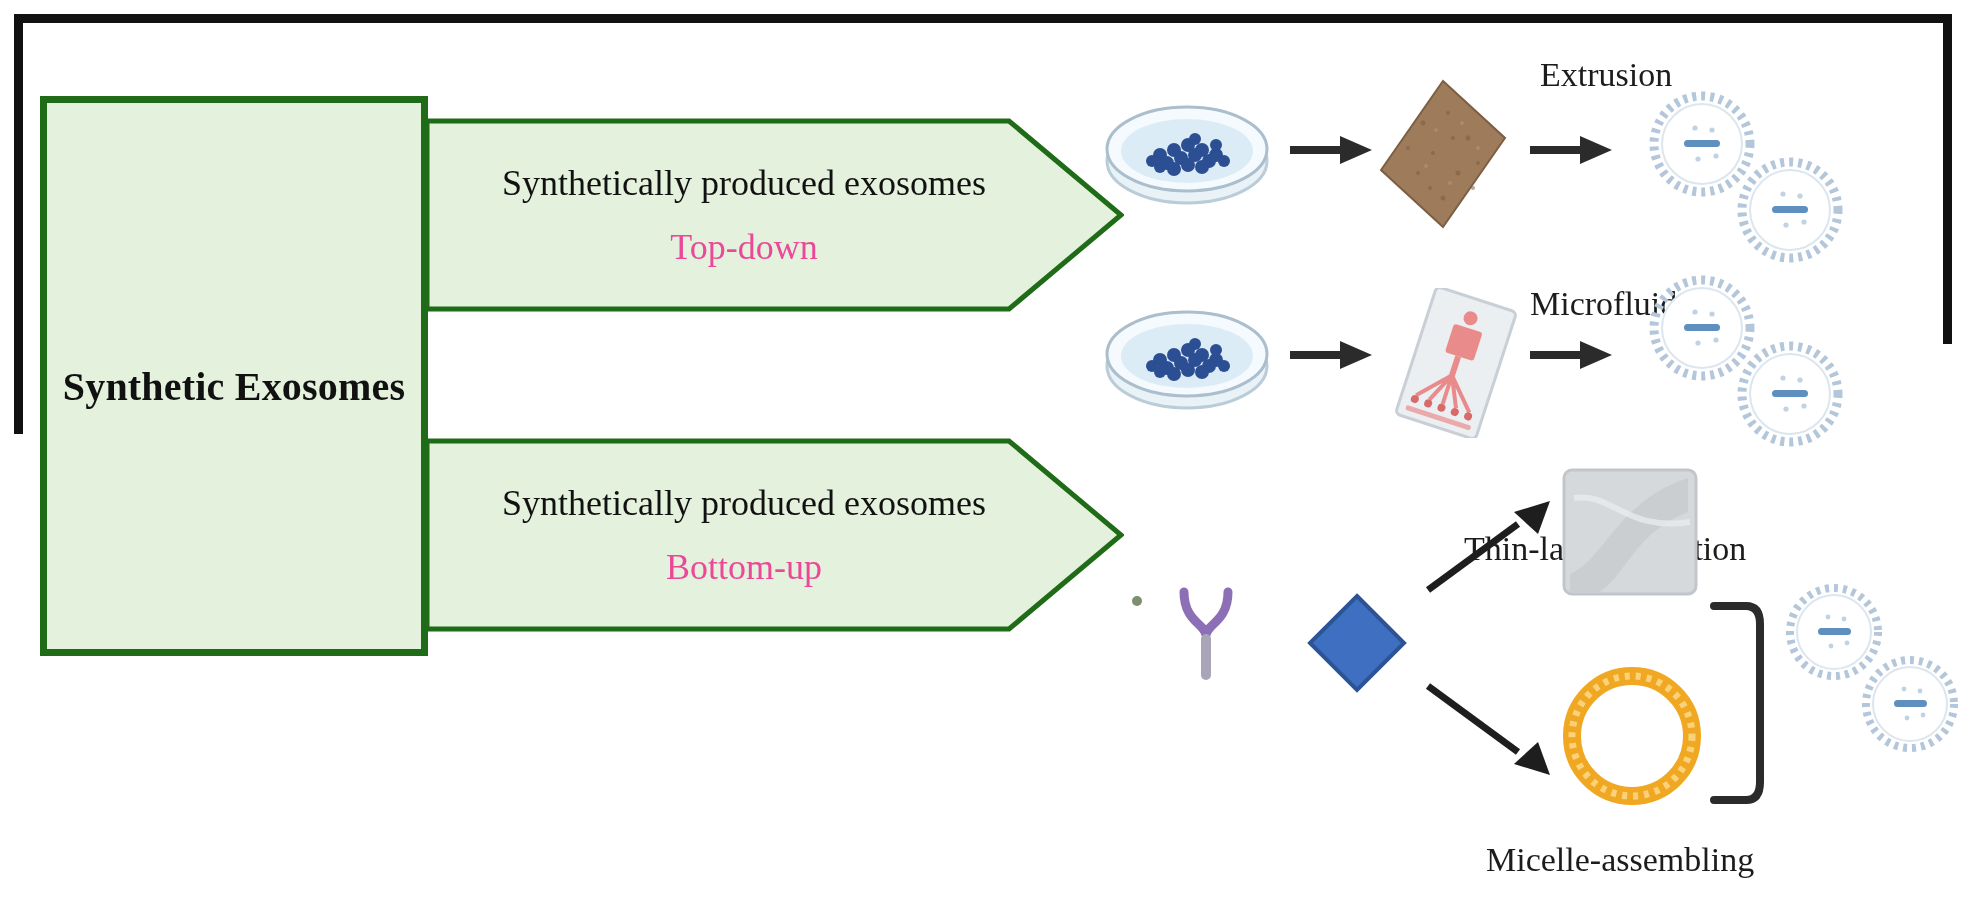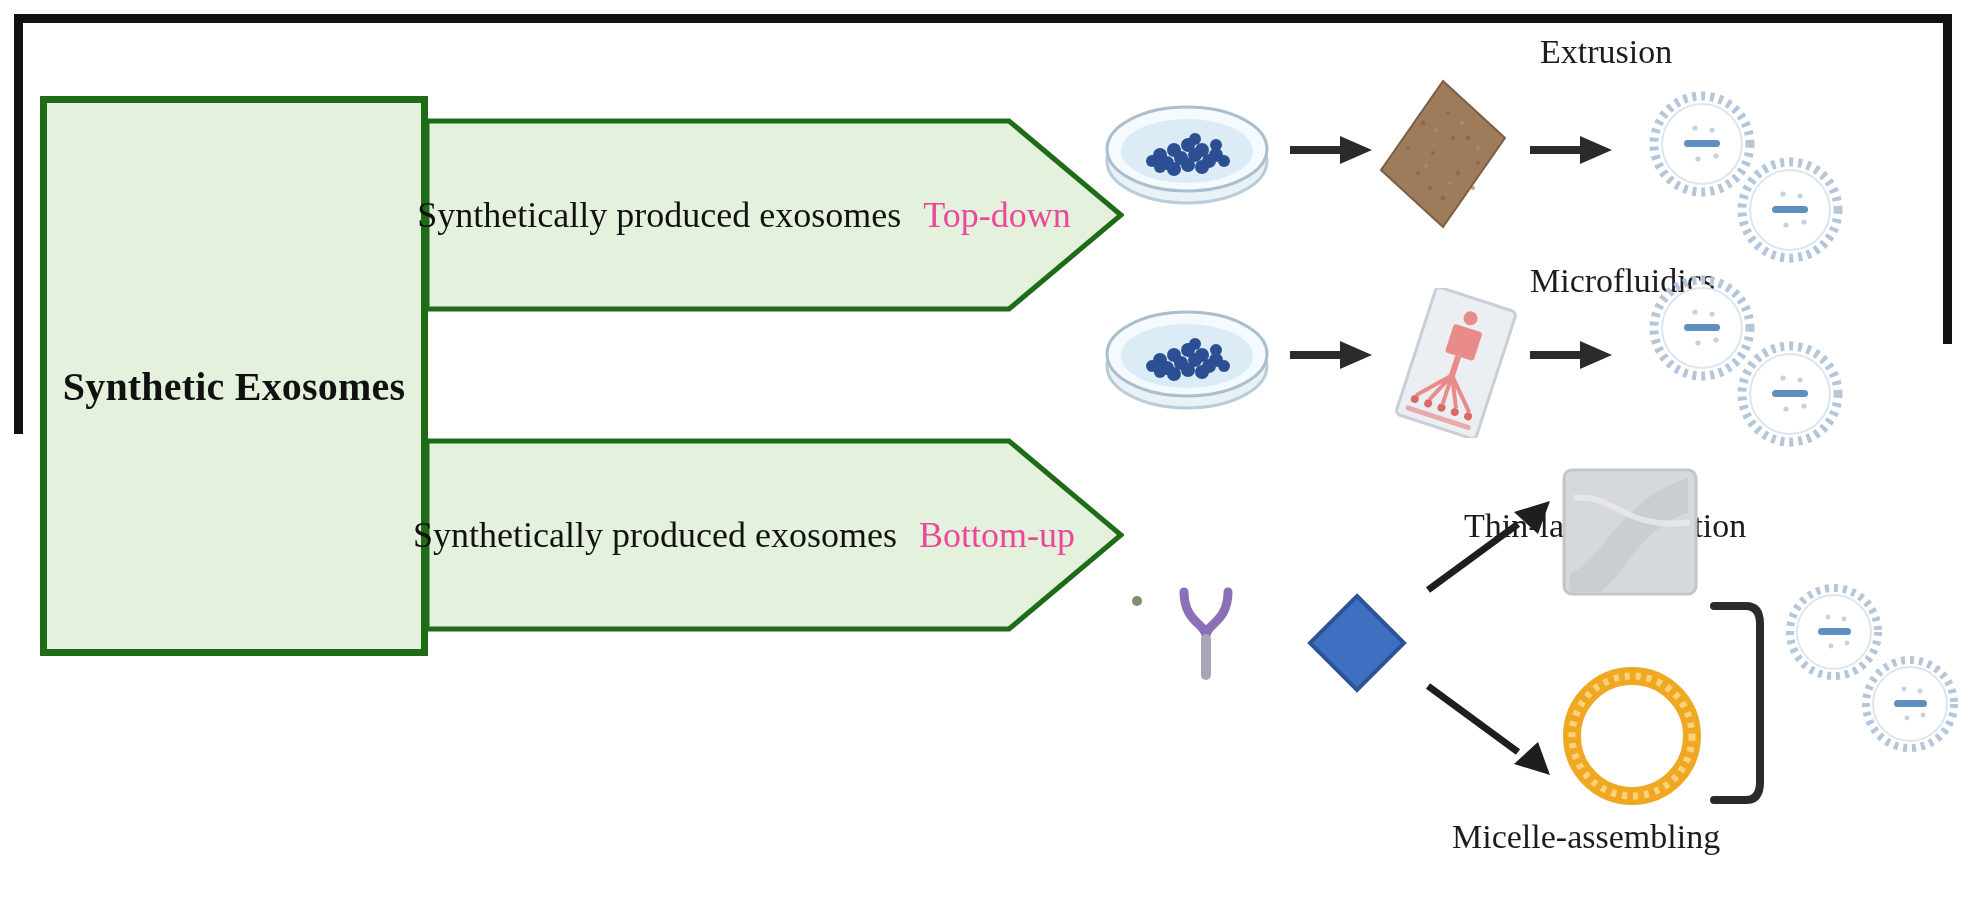--- a/index.html
+++ b/index.html
@@ -13,27 +13,27 @@
 
   
   .main-box{position:absolute;left:40px;top:96px;width:388px;height:560px;
             background:#e4f1dc;border:7px solid #1f6b18;box-sizing:border-box;
             display:flex;align-items:center;justify-content:center;}
   .main-box .lbl{font-weight:bold;font-size:40px;letter-spacing:.2px;color:#111;
                  white-space:nowrap;transform:translateY(10px);}
   .arrow-wrap{position:absolute;}
   .arrow-svg{position:absolute;left:0;top:0;display:block;}
   .arrow-text{position:absolute;left:0;top:0;width:100%;height:100%;
-              display:flex;flex-direction:row;align-items:center;justify-content:center;
+              display:flex;flex-direction:column;align-items:center;justify-content:center;
               gap:22px;pointer-events:none;}
   .arrow-text .l1{font-size:36px;color:#111;white-space:nowrap;transform:translateX(-30px);}
   .arrow-text .l2{font-size:36px;color:#ec4899;white-space:nowrap;transform:translateX(-30px);}
 
   
-  .cap{position:absolute;font-size:34px;color:#1c1c1c;white-space:nowrap;}
+  .cap{position:absolute;font-size:34px;color:#1c1c1c;white-space:nowrap;margin-top:23px;}
 
   
   .ic{position:absolute;}
 </style>
 </head>
 <body>
 
 <div id="stage">
 
   <div class="frame-top"></div>
@@ -63,21 +63,21 @@
       <span class="l2">Bottom-up</span>
     </div>
   </div>
 
   <div class="cap" style="left:1540px;top:33px;">Extrusion</div>
 
   <div class="cap" style="left:1530px;top:262px;">Microfluidics</div>
 
   <div class="cap" style="left:1464px;top:507px;">Thin-layer hydration</div>
 
-  <div class="cap" style="left:1452px;top:818px;text-align:center;">Micelle-assembling</div>
+  <div class="cap" style="left:1486px;top:818px;text-align:center;">Micelle-assembling</div>
 
   <svg class="ic" style="left:1100px;top:95px;" width="175" height="115" viewBox="0 0 175 115">
     <ellipse cx="87" cy="66" rx="80" ry="42" fill="#e8f2f7" stroke="#b9ccd8" stroke-width="3"></ellipse>
     <ellipse cx="87" cy="54" rx="80" ry="42" fill="#f4fafd" stroke="#aabecd" stroke-width="3"></ellipse>
     <ellipse cx="87" cy="56" rx="66" ry="32" fill="#dcecf6" stroke="none"></ellipse>
     <g fill="#2b4f92">
       <circle cx="60" cy="60" r="7"></circle>
         <circle cx="74" cy="55" r="7"></circle>
         <circle cx="88" cy="50" r="7"></circle>
       <circle cx="102" cy="55" r="7"></circle>

